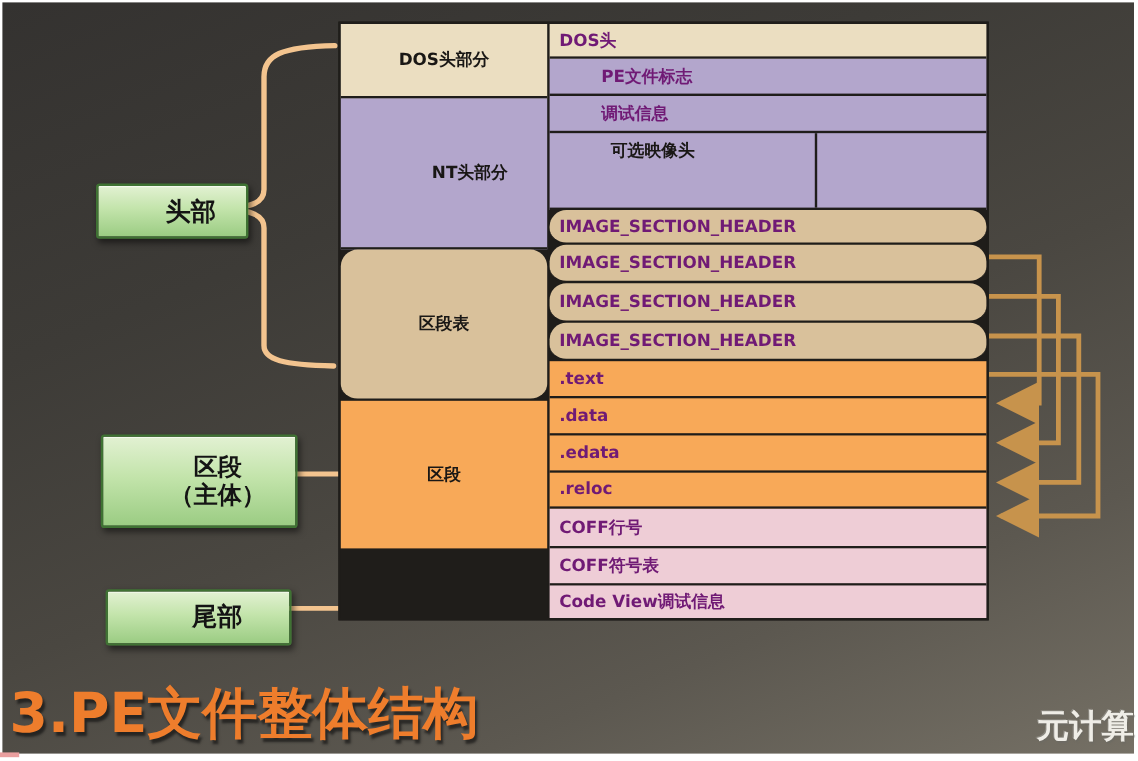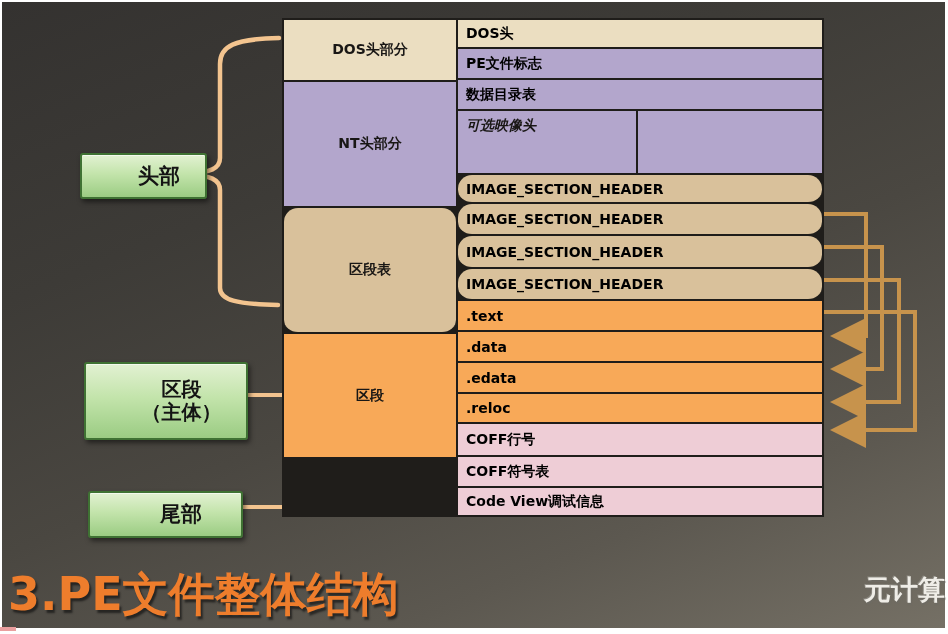--- a/index.html
+++ b/index.html
@@ -22,41 +22,41 @@
   .glabel-body{left:82px;top:360px;width:129px;height:74px;font-size:20px;}
   .glabel-tail{left:86px;top:489px;width:120px;height:43px;font-size:21px;}
 
   
   .ptable{position:absolute;left:280px;top:16px;width:542px;display:flex;
           border:2px solid #1f1d1a;box-sizing:border-box;background:#1f1d1a;}
   .col1{width:174px;display:flex;flex-direction:column;border-right:2px solid #1f1d1a;box-sizing:border-box;}
   .col2{flex:1;display:flex;flex-direction:column;}
   .sec,.row{box-sizing:border-box;display:flex;align-items:center;border-bottom:2px solid #1f1d1a;}
   .sec{justify-content:center;font-size:14px;font-weight:bold;color:#191715;text-align:center;}
-  .row{padding-left:8px;font-size:14px;font-weight:bold;color:#000000;}
+  .row{padding-left:8px;font-size:14px;font-weight:bold;color:#701a75;}
   .sec:last-child,.col2 > :last-child{border-bottom:none;}
   .beige{background:#ebdec1;}
-  .purple{background:#b3a6cc;}
+  .purple{background:#b3a6cc;padding-left:43px;}
   .tan{background:#d9c19b;border-radius:14px;}
   .orange{background:#f8a958;}
   .pink{background:#eecdd6;}
   
   .nestrow{box-sizing:border-box;display:flex;border-bottom:2px solid #1f1d1a;}
   .nest-left{box-sizing:border-box;width:180px;border-right:2px solid #1f1d1a;
              display:flex;align-items:flex-start;padding:6px 0 0 8px;
-             font-size:14px;font-weight:bold;color:#191715;font-style:italic;}
+             font-size:14px;font-weight:bold;color:#191715;}
   .nest-right{flex:1;display:flex;flex-direction:column;}
   .nest-right .row:last-child{border-bottom:none;}
 
   
   .slide-title{position:absolute;left:6px;top:562px;font-size:46px;font-weight:bold;
                color:#ee7d2c;letter-spacing:0px;
                text-shadow:2px 3px 2px rgba(15,15,15,0.65);white-space:nowrap;}
   
-  .watermark{position:absolute;right:0px;bottom:20px;font-size:27px;font-weight:bold;
+  .watermark{position:absolute;right:0px;bottom:5px;font-size:27px;font-weight:bold;
              color:#efede7;text-shadow:1px 2px 1px #6e6b63, -1px -1px 0 #8a877f;white-space:nowrap;}
 </style>
 </head>
 <body>
 
 <div class="frame">
   <div class="slide">
 
     <svg class="connectors" viewBox="0 0 948 634" xmlns="http://www.w3.org/2000/svg">
       <defs>
@@ -99,21 +99,21 @@
         <div class="sec tan" style="height:126px">
             <span>区段表</span>
           </div>
         <div class="sec orange" style="height:123px">
             <span>区段</span>
           </div>
       </div>
       <div class="col2">
         <div class="row beige" style="height:29px">DOS头</div>
         <div class="row purple" style="height:31px">PE文件标志</div>
-        <div class="row purple" style="height:31px">数据目录表</div>
+        <div class="row purple" style="height:31px">调试信息</div>
         <div class="nestrow purple" style="height:64px">
           <div class="nest-left">可选映像头</div>
         </div>
         <div class="row tan" style="height:29px">IMAGE_SECTION_HEADER</div>
         <div class="row tan" style="height:32px">IMAGE_SECTION_HEADER</div>
         <div class="row tan" style="height:33px">IMAGE_SECTION_HEADER</div>
         <div class="row tan" style="height:32px">IMAGE_SECTION_HEADER</div>
         <div class="row orange" style="height:31px">.text</div>
         <div class="row orange" style="height:31px">.data</div>
         <div class="row orange" style="height:31px">.edata</div>

